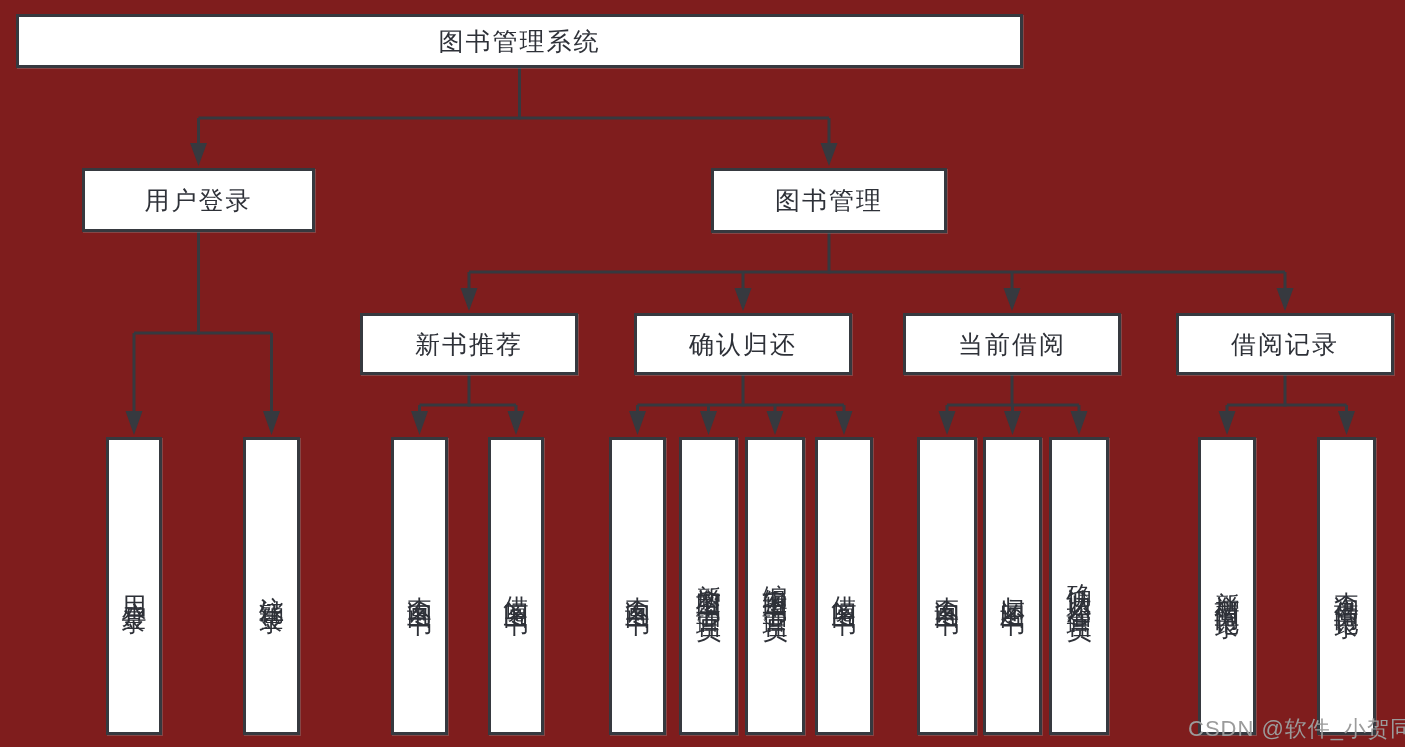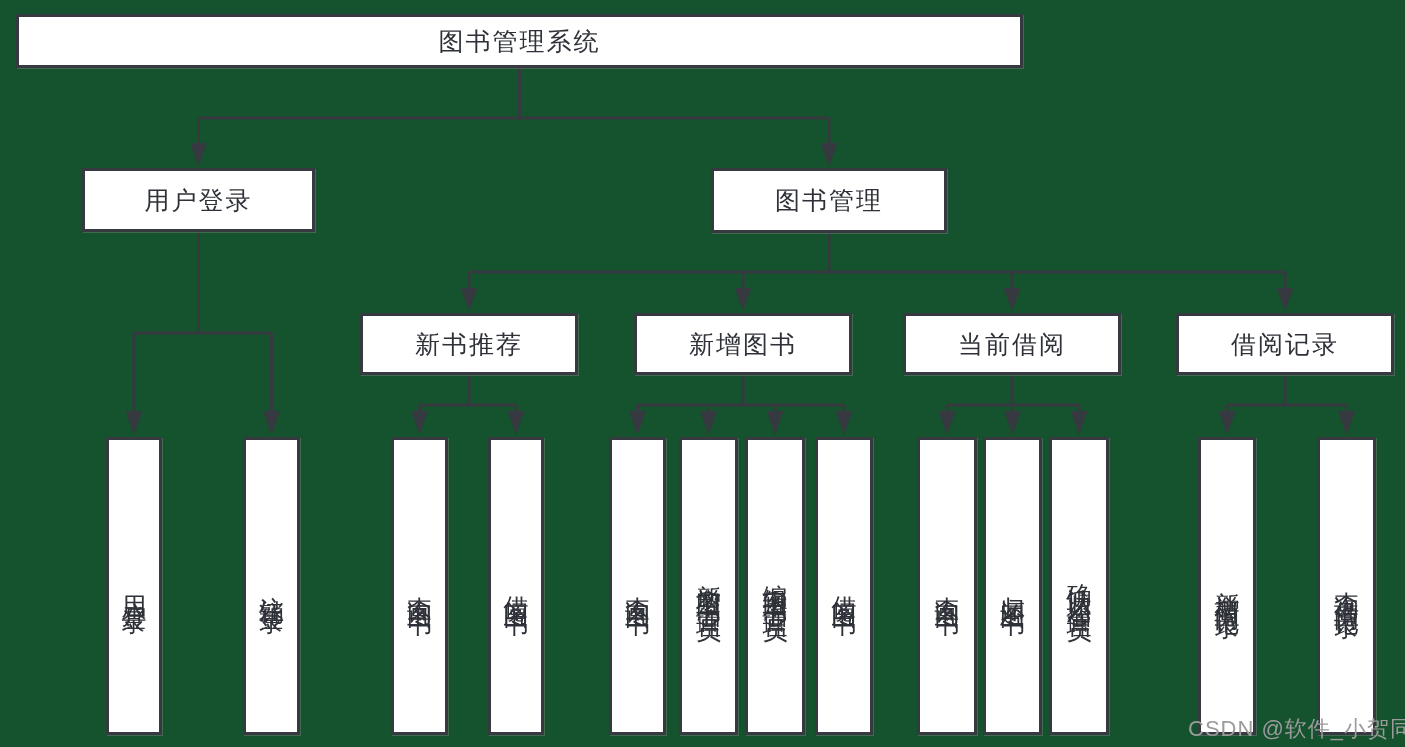--- a/index.html
+++ b/index.html
@@ -1,20 +1,20 @@
 <!DOCTYPE html>
 <html><head>
 <meta charset="utf-8">
 <style>
   html, body { margin: 0; padding: 0; background: #ffffff; }
   #canvas {
     position: relative;
     width: 1405px;
     height: 747px;
-    background: #14532d;
+    background: #7f1d1d;
     overflow: hidden;
     font-family: "Liberation Sans", "DejaVu Sans", sans-serif;
   }
   #connectors {
     position: absolute;
     left: 0; top: 0;
     width: 1405px; height: 747px;
     pointer-events: none;
   }
   .box {
@@ -125,21 +125,21 @@
       <polygon points="1338,411 1355,411 1346.5,435"></polygon>
     </g>
   </svg>
 
   <div class="box h" style="left:16px;top:14px;width:1007px;height:54px">图书管理系统</div>
 
   <div class="box h" style="left:82px;top:168px;width:233px;height:64px">用户登录</div>
   <div class="box h" style="left:360px;top:313px;width:218px;height:62px">新书推荐</div>
 
   <div class="box h" style="left:711px;top:168px;width:236px;height:65px">图书管理</div>
-  <div class="box h" style="left:634px;top:313px;width:218px;height:62px">新增图书</div>
+  <div class="box h" style="left:634px;top:313px;width:218px;height:62px">确认归还</div>
   <div class="box h" style="left:903px;top:313px;width:218px;height:62px">当前借阅</div>
   <div class="box h" style="left:1176px;top:313px;width:218px;height:62px">借阅记录</div>
 
   <div class="box v" style="left:106px;top:437px;width:56px;height:298px">用户登录</div>
   <div class="box v" style="left:243px;top:437px;width:57px;height:298px">注销登录</div>
 
   <div class="box v" style="left:391px;top:437px;width:57px;height:298px">查询图书</div>
   <div class="box v" style="left:488px;top:437px;width:56px;height:298px">借阅图书</div>
 
   <div class="box v" style="left:609px;top:437px;width:57px;height:298px">查询图书</div>

